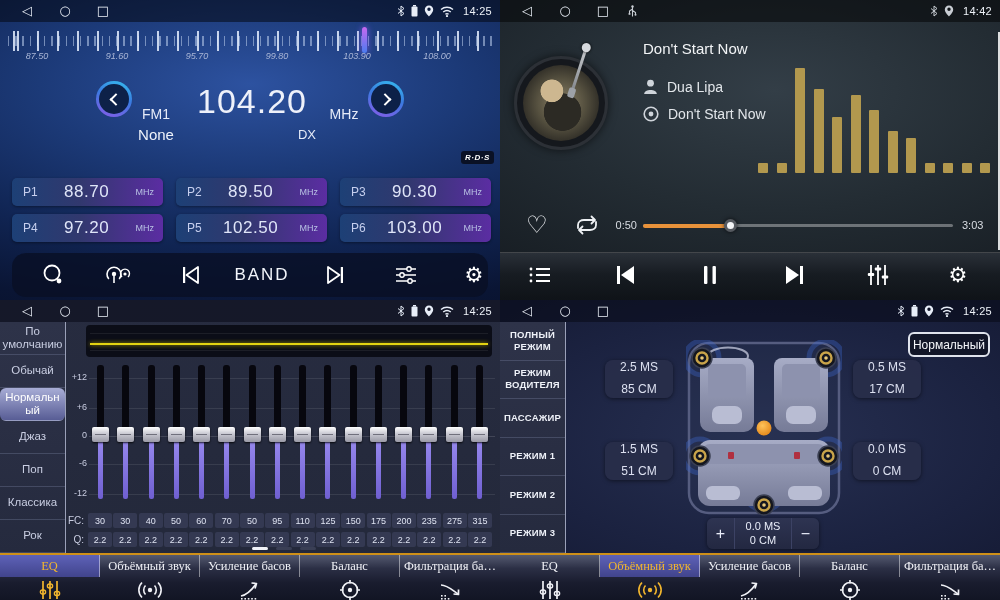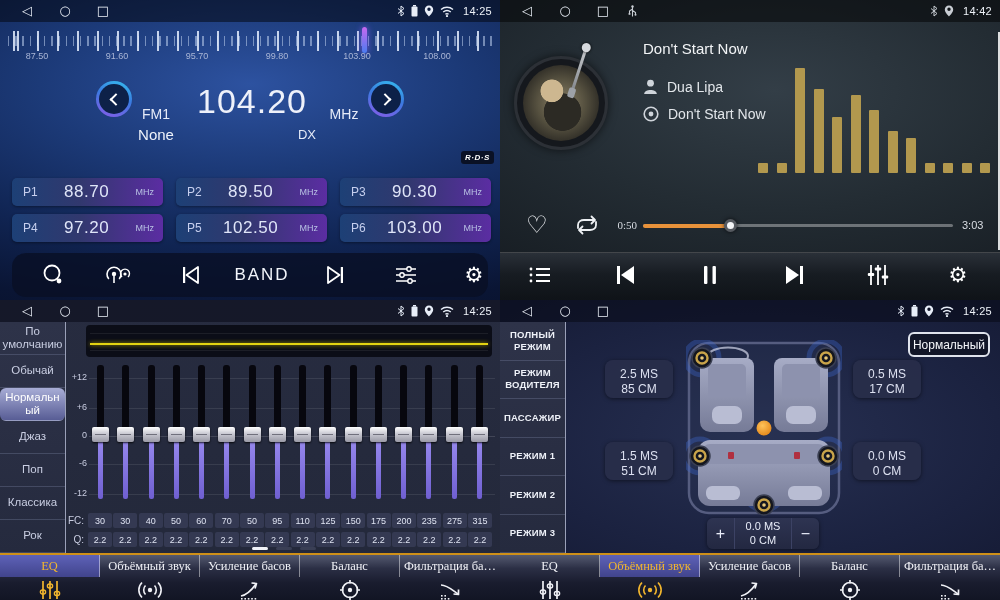--- a/index.html
+++ b/index.html
@@ -27,21 +27,21 @@
 
   
   .ticks { position:absolute; left:8px; width:484px; }
   .ticks-minor { top:36px; height:10px;
      background:repeating-linear-gradient(90deg, rgba(190,208,238,.55) 0 1.5px, transparent 1.5px 7.2px); }
   .ticks-major { top:31px; height:20px;
      background:repeating-linear-gradient(90deg, rgba(228,238,255,.85) 0 2px, transparent 2px 20px);
      background-position-x:9px; }
   .tuner-indicator { position:absolute; left:362px; top:27px; width:5px; height:26px; border-radius:3px;
      background:linear-gradient(180deg,#c868f0,#4a7cf0); box-shadow:0 0 6px #7b5cf0; }
-  .scale-labels { position:absolute; left:12px; top:51px; width:450px; display:flex; justify-content:space-between; }
+  .scale-labels { position:absolute; left:12px; top:51px; width:450px; display:flex; justify-content:space-between;font-style:italic; }
   .scale-labels span { width:50px; text-align:center; font-size:9px; color:#aab6d6; }
   .freq-row { position:absolute; left:0; top:76px; width:500px; height:70px; }
   .round-btn { position:absolute; width:36px; height:36px; border-radius:50%;
      background:linear-gradient(200deg,#35c2f0 0%,#3a7ae0 45%,#8a5ae8 100%); padding:3px; cursor:pointer; }
   .round-btn .inner { width:100%; height:100%; border-radius:50%; background:#0d2148;
      display:flex; align-items:center; justify-content:center; }
   .chev { width:9px; height:9px; border-left:2.5px solid #fff; border-bottom:2.5px solid #fff; }
   .chev-l { transform:rotate(45deg) translate(1px,-1px); }
   .chev-r { transform:rotate(225deg) translate(1px,-1px); }
   .btn-prev { left:96px; top:5px; }
@@ -81,21 +81,21 @@
      background:#d6d9dd; box-shadow:0 0 3px #000; }
   .tonearm::after { content:""; position:absolute; left:-2px; bottom:-4px; width:7px; height:10px; border-radius:2px; background:#9da1a7; }
   .trk-title { position:absolute; left:143px; top:40px; font-size:15px; color:#f2f4f6; }
   .meta-row { position:absolute; left:143px; display:flex; align-items:center; gap:9px; color:#e2e6ea; font-size:14px; }
   .meta-artist { top:79px; } .meta-album { top:106px; }
   .viz { position:absolute; left:258px; top:68px; width:232px; height:105px; display:flex;
      justify-content:space-between; align-items:flex-end; }
   .viz .bar { width:10px; background:#b2984e; border-radius:1px; }
   .heart-glyph { position:absolute; left:26px; top:211px; font-size:24px; color:#f0f2f5; cursor:pointer; }
   .repeat-ic { position:absolute; left:72px; top:214px; cursor:pointer; }
-  .time-cur { position:absolute; left:103px; top:219px; width:34px; font-size:11px; color:#d8dce2; text-align:right;font-family:Liberation Serif, serif; }
+  .time-cur { position:absolute; left:103px; top:219px; width:34px; font-size:11px; color:#d8dce2; text-align:right; }
   .time-tot { position:absolute; left:462px; top:219px; width:34px; font-size:11px; color:#d8dce2; }
   .pb-track { position:absolute; left:143px; top:224px; width:310px; height:3px; background:rgba(255,255,255,.35);
      border-radius:2px; cursor:pointer; }
   .pb-fill { position:relative; height:4px; top:-0.5px; background:#e8923a; border-radius:2px; }
   .pb-thumb { position:absolute; right:-7px; top:-5px; width:13px; height:13px; border-radius:50%;
      background:#f4f5f7; border:3px solid #55595f; box-shadow:0 0 4px rgba(0,0,0,.7); }
   .toolbar2 { position:absolute; left:0; top:252px; width:500px; height:48px;
      background:linear-gradient(180deg,#2a3038 0%,#171c22 45%,#0f1318 100%);
      border-top:1px solid rgba(255,255,255,.22); }
 
@@ -141,21 +141,21 @@
   .tab-icons { display:flex; height:25px; }
   .tab-ic { width:100px; display:flex; align-items:center; justify-content:center; color:#f0f1f6; cursor:pointer; }
   .tab-ic.selected { color:#f2b62e; }
 
   
   .profile-btn { position:absolute; left:408px; top:32px; width:82px; height:25px; border:2px solid #dfe3ec;
      border-radius:6px; background:rgba(16,20,36,.85); color:#f4f6fa; font-size:12px;
      display:flex; align-items:center; justify-content:center; cursor:pointer; }
   .car-wrap { position:absolute; left:186px; top:40px; width:156px; height:176px; }
   .delay-chip { position:absolute; width:68px; height:38px; background:rgba(40,46,74,.92); border-radius:8px;
-     color:#dce0f0; font-size:12px; display:flex; flex-direction:column; align-items:center; justify-content:flex-end;
+     color:#dce0f0; font-size:12px; display:flex; flex-direction:column; align-items:center; justify-content:space-between;
      line-height:1.3; cursor:pointer; box-shadow:0 1px 4px rgba(0,0,0,.5); }
   .chip-fl { left:105px; top:60px; } .chip-fr { left:353px; top:60px; }
   .chip-rl { left:105px; top:142px; } .chip-rr { left:353px; top:142px; }
   .center-ctl { position:absolute; left:207px; top:218px; width:112px; height:31px; border-radius:6px;
      background:linear-gradient(180deg,#2e3452,#232841); display:flex; align-items:stretch;
      color:#e8ecf8; box-shadow:0 1px 4px rgba(0,0,0,.5); }
   .ctl-btn { width:27px; display:flex; align-items:center; justify-content:center; font-size:16px; cursor:pointer; }
   .ctl-val { flex:1; display:flex; flex-direction:column; align-items:center; justify-content:center;
      font-size:11px; line-height:1.25; border-left:1px solid #3c4264; border-right:1px solid #3c4264; }
 </style>

